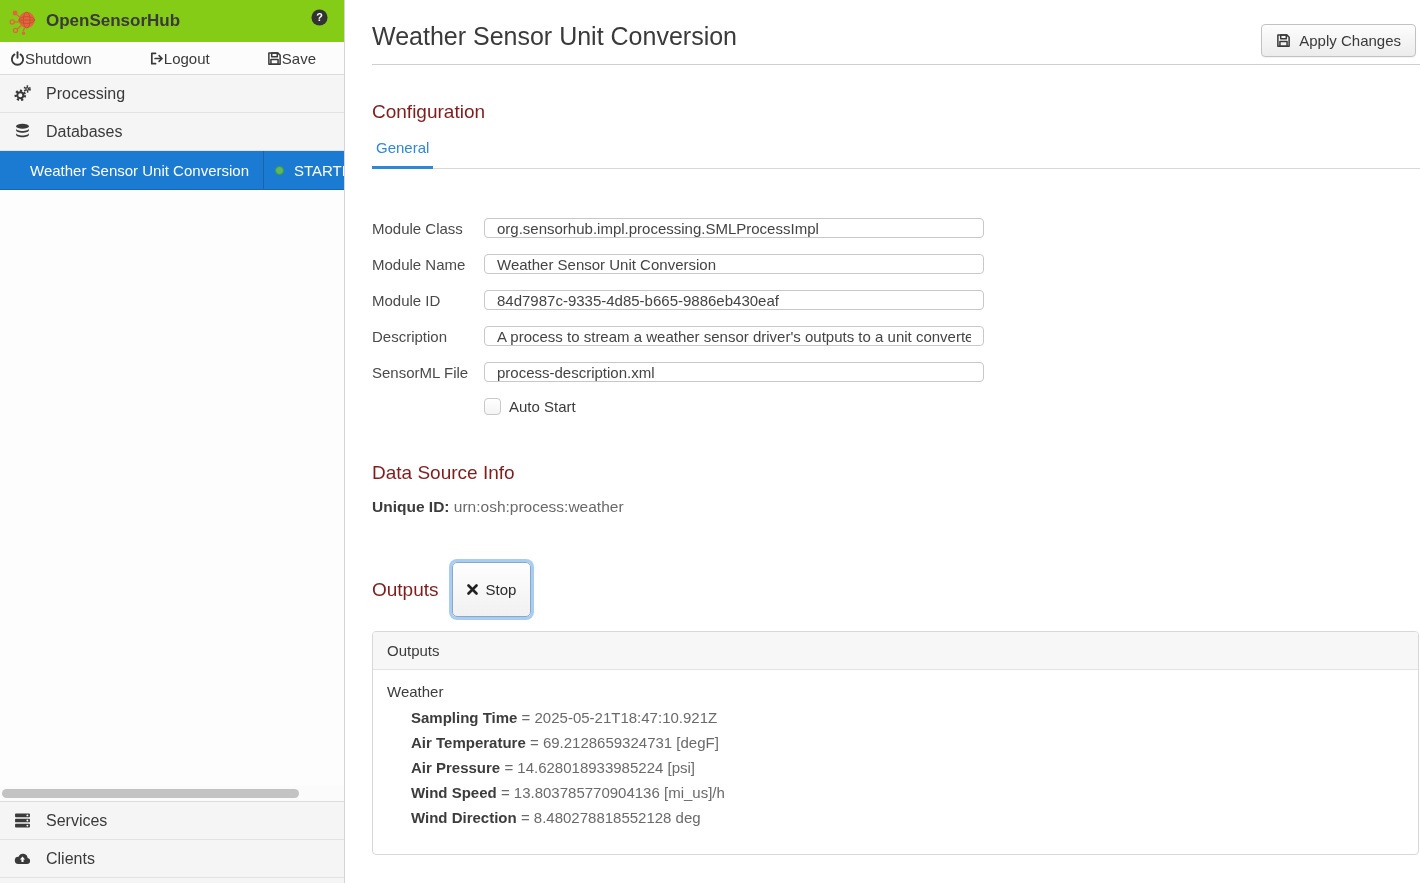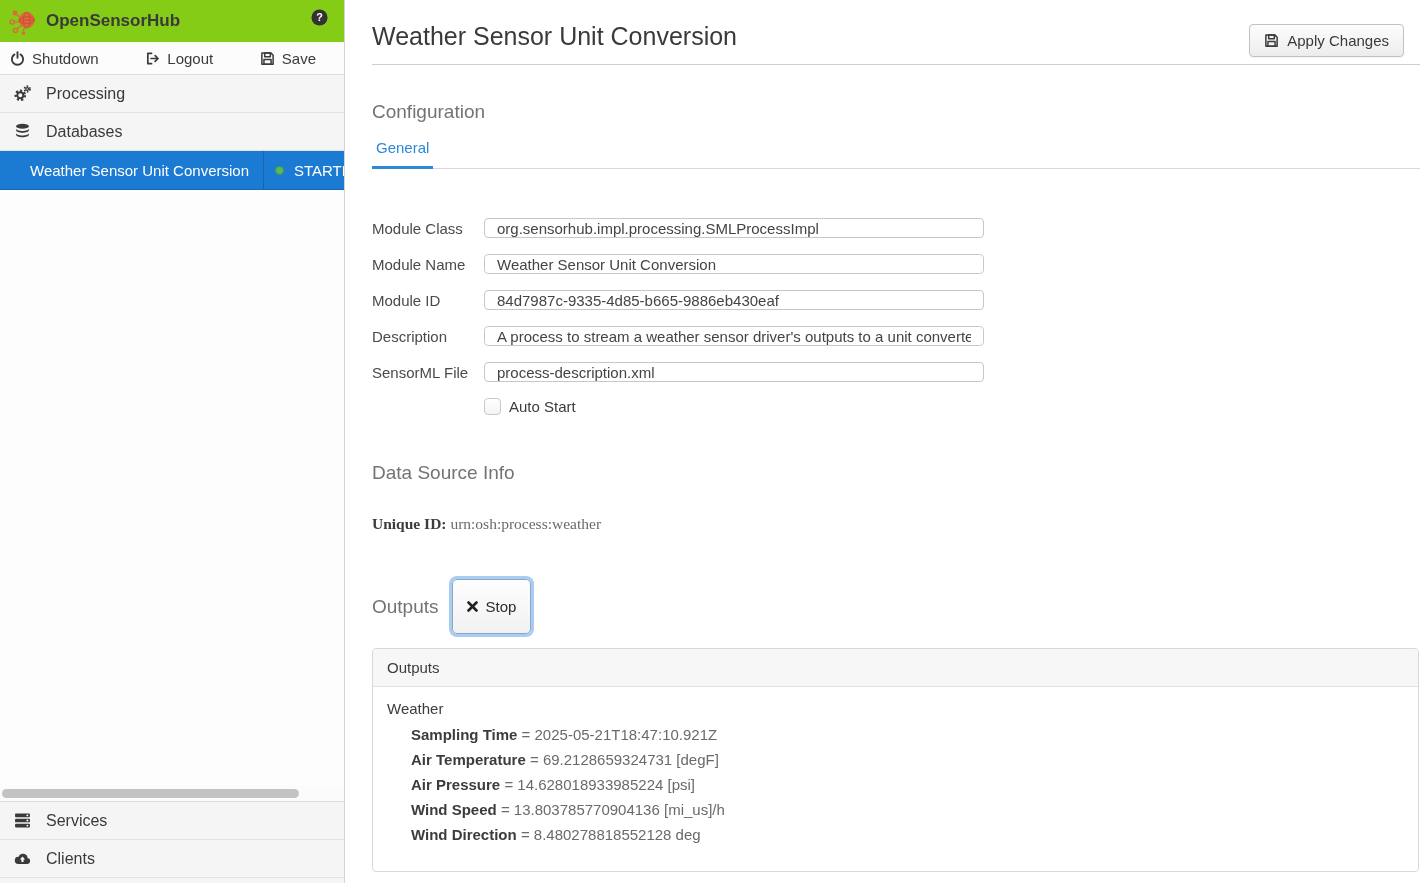--- a/index.html
+++ b/index.html
@@ -8,21 +8,21 @@
 
   
   .sidebar { position:absolute; left:0; top:0; width:345px; height:883px;
     background:#fcfcfc; border-right:1px solid #d5d5d5; display:flex; flex-direction:column; }
   .sb-header { height:42px; display:flex; align-items:center; padding:0 14px 0 8px; background:#84cc16; position:relative; }
   .sb-logo { width:30px; height:30px; flex:0 0 auto; }
   .sb-title { font-size:17px; font-weight:bold; color:#3a3a3a; margin-left:8px; }
   .sb-help { position:absolute; right:16px; top:9px; width:17px; height:17px; cursor:pointer; }
   .sb-toolbar { height:33px; display:flex; align-items:center; justify-content:space-between;
     padding:0 28px 0 10px; border-bottom:1px solid #dcdcdc; background:#fcfcfc; }
-  .sb-tbtn { display:flex; align-items:center; gap:7px; font-size:15px; color:#3a3a3a; cursor:pointer; background:none; border:none; font-family:inherit; }
+  .sb-tbtn { display:flex; align-items:center; font-size:15px; color:#3a3a3a; cursor:pointer; background:none; border:none; font-family:inherit; }
   .sb-tbtn svg { width:15px; height:15px; }
 
   .sb-menu-item { height:38px; display:flex; align-items:center; gap:15px; padding:0 14px;
     background:#f5f5f5; border-bottom:1px solid #e2e2e2; font-size:16px; color:#3a3a3a; cursor:pointer; }
   .sb-menu-item svg { width:17px; height:17px; flex:0 0 auto; }
 
   .sb-selected { height:39px; display:flex; align-items:stretch; background:#1b7ad1;
     border-bottom:1px solid #1668b4; color:#fff; font-size:15px; cursor:pointer; overflow:hidden; }
   .sb-sel-name { width:264px; flex:0 0 auto; display:flex; align-items:center; padding-left:30px;
     border-right:1px solid rgba(0,0,0,0.18); white-space:nowrap; }
@@ -35,46 +35,46 @@
   .sb-hscroll { height:15px; background:#fbfbfb; position:relative; }
   .sb-hscroll-thumb { position:absolute; left:2px; top:3px; width:297px; height:9px; border-radius:5px; background:#c3c3c3; cursor:pointer; }
   .sb-bottom { border-top:1px solid #dcdcdc; }
   .sb-strip { height:5px; background:#f5f5f5; }
 
   
   .main { position:absolute; left:346px; top:0; width:1074px; height:883px; background:#fff;
     padding:0 0 0 26px; overflow:hidden; }
   .main-header { position:relative; padding-top:22px; }
   .page-title { font-size:25px; font-weight:400; color:#3a3a3a; }
-  .apply-btn { position:absolute; right:16px; top:24px; display:flex; align-items:center; gap:8px;
+  .apply-btn { position:absolute; right:4px; top:24px; display:flex; align-items:center; gap:8px;
     font-family:inherit; font-size:15px; color:#3a3a3a; padding:7px 14px; border:1px solid #c2c2c2;
     border-radius:4px; background:linear-gradient(#fdfdfd,#ececec); cursor:pointer;
     box-shadow:0 1px 1px rgba(0,0,0,0.05); }
   .apply-btn svg { width:15px; height:15px; }
   .main-hr { border:none; border-top:1px solid #cfcfcf; margin-top:13px; }
 
-  .section-heading { font-size:19px; font-weight:400; color:#737373; }
+  .section-heading { font-size:19px; font-weight:400; color:#7f1d1d; }
   .h-config { margin-top:36px; }
 
   .tabs { margin-top:16px; border-bottom:1px solid #d8d8d8; }
   .tab { display:inline-block; font-size:15px; color:#3087d8; padding:0 4px 10px 4px;
     border-bottom:3px solid #3087d8; margin-bottom:-1px; cursor:pointer; }
 
   .form { margin-top:49px; }
   .form-row { display:flex; align-items:center; margin-bottom:16px; }
   .form-label { width:112px; flex:0 0 auto; font-size:15px; color:#4a4a4a; }
   .form-input { width:500px; height:20px; border:1px solid #c8c8c8; border-radius:4px;
     padding:0 12px; font-family:inherit; font-size:15px; color:#444; background:#fff; }
   .checkbox-row { display:flex; align-items:center; margin-left:112px; margin-top:5px; gap:8px; cursor:pointer; }
   .checkbox { width:17px; height:17px; border:1px solid #c9c9c9; border-radius:4px;
     background:linear-gradient(#fff,#f4f4f4); cursor:pointer; }
   .checkbox-label { font-size:15px; color:#3c3c3c; }
 
   .h-dsi { margin-top:47px; }
-  .uid-line { margin-top:31px; font-size:15.5px; color:#6a6a6a;font-family:Liberation Serif, serif; }
+  .uid-line { margin-top:14px; font-size:15.5px; color:#6a6a6a; }
   .uid-label { font-weight:bold; color:#3c3c3c; }
 
   .outputs-head { margin-top:46px; display:flex; align-items:center; gap:13px; }
   .stop-btn { display:flex; align-items:center; gap:8px; font-family:inherit; font-size:15px; color:#2b2b2b;
     padding:18px 14px; background:linear-gradient(#fefefe,#f1f1f1); border:1px solid #8aa8c8; border-radius:5px;
     box-shadow:0 0 0 3px #a9cdf0; cursor:pointer; }
   .stop-btn svg { width:11px; height:11px; }
 
   .outputs-panel { margin-top:14px; margin-right:1px; border:1px solid #d8d8d8; border-radius:4px;
     background:#fff; overflow:hidden; }

